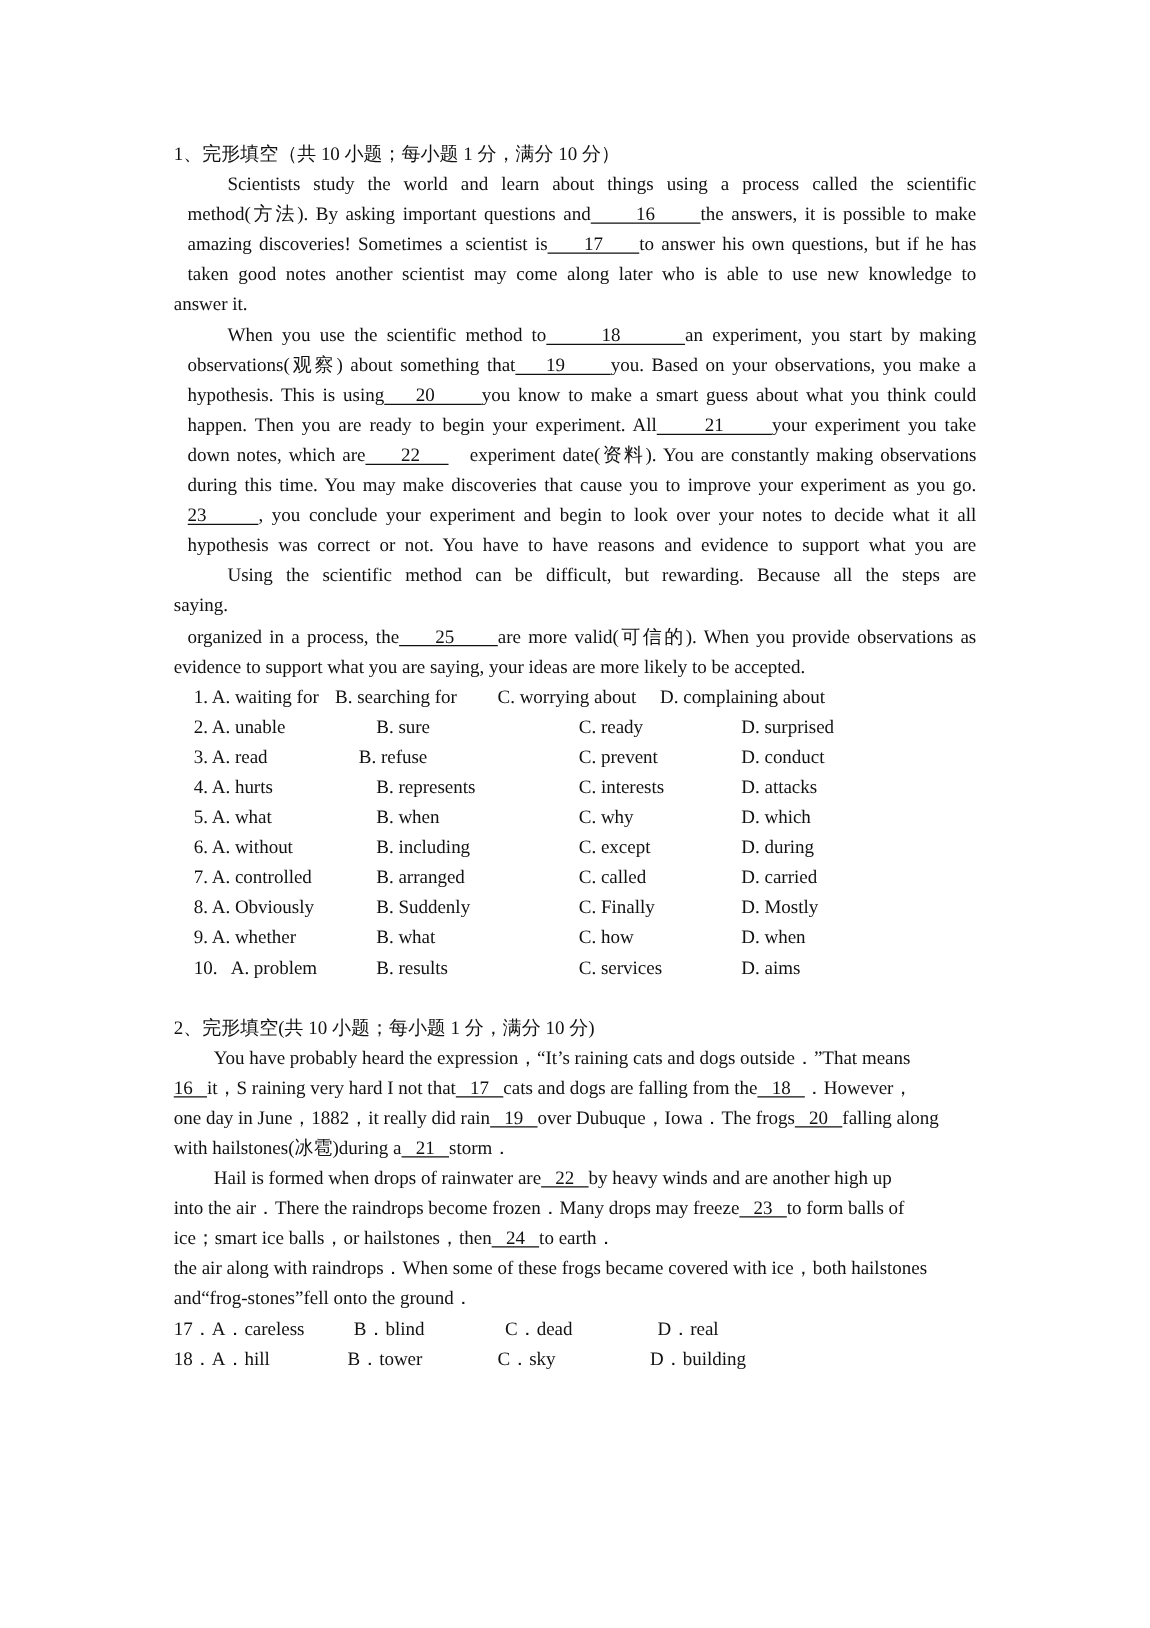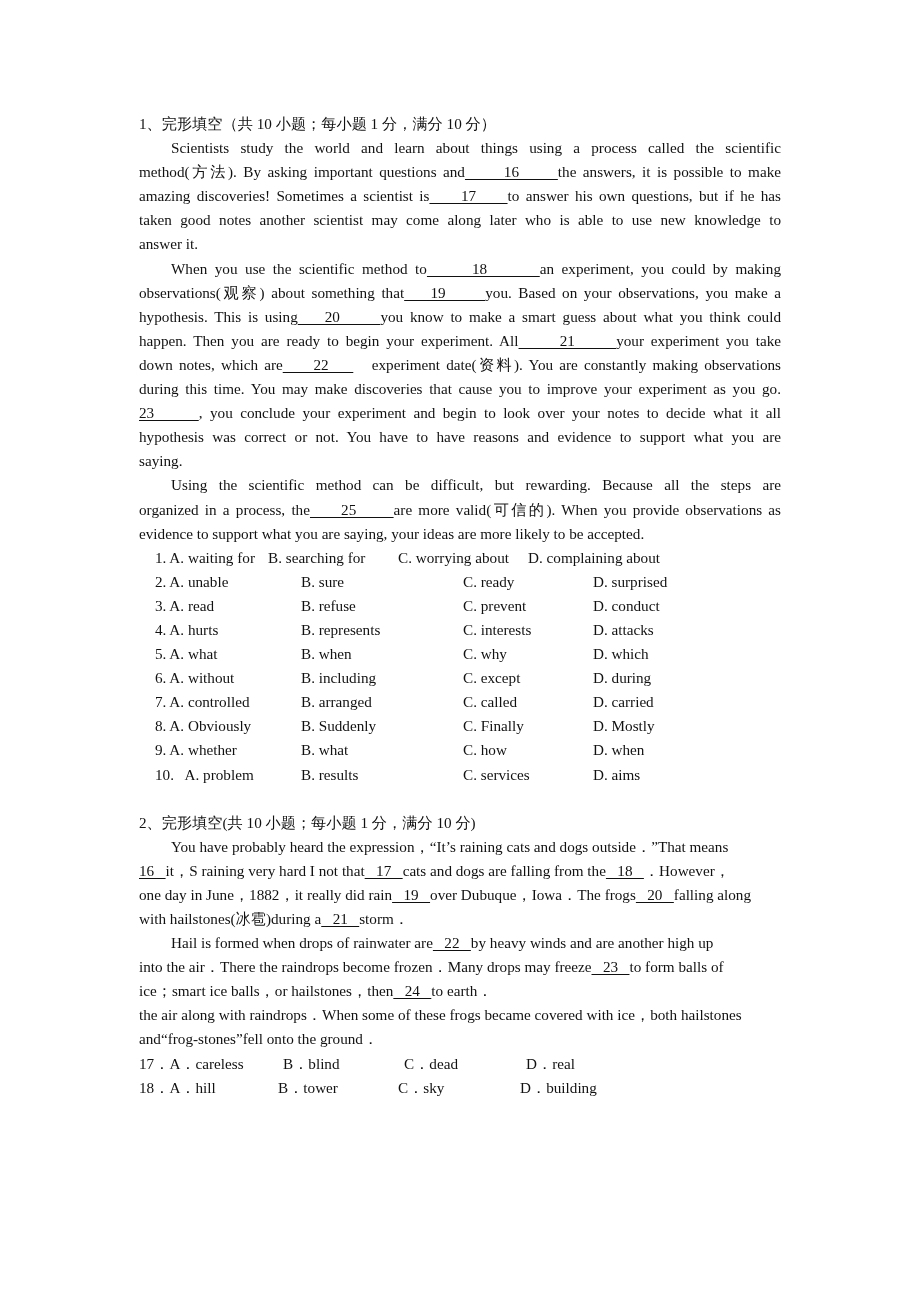--- a/index.html
+++ b/index.html
@@ -1,70 +1,70 @@
 <!DOCTYPE html>
 <html><head>
 <meta charset="utf-8">
 <style>
   html, body { margin: 0; padding: 0; background: #ffffff; }
   body { width: 920px; height: 1302px; position: relative; overflow: hidden;
          font-family: "Liberation Serif", "DejaVu Serif", serif; color: #111; font-size: 15.2px; }
   .page { position: absolute; left: 139px; top: 112px; width: 642px; }
   .line { height: 24.1px; line-height: 24.1px; white-space: nowrap; position: relative; }
-  .just { text-align: justify; text-align-last: justify; white-space: normal; overflow: hidden; }
+  .just { text-align: justify; text-align-last: justify; white-space: normal; overflow: hidden; margin-left: 11px; }
   .indent { padding-left: 32px; }
   .u { text-decoration: underline; text-decoration-thickness: 1px; text-underline-offset: 2px; white-space: pre; font-family: Liberation Serif, serif; }
   .opt { height: 24.1px; line-height: 24.1px; position: relative; white-space: nowrap; }
   .opt span { position: absolute; top: 0; text-align: right; }
   .gap { height: 24px; }
   .wide { width: 672px; }
 </style>
 </head>
 <body>
 
 <div class="page">
 
   <div class="line">1、完形填空（共 10 小题；每小题 1 分，满分 10 分）</div>
 
   <div>
     <div class="line just indent"><span>Scientists study the world and learn about things using a process called the scientific</span></div>
     <div class="line just"><span>method(方法). By asking important questions and</span><span class="u">      16      </span><span>the answers, it is possible to make</span></div>
     <div class="line just"><span>amazing discoveries! Sometimes a scientist is</span><span class="u">     17     </span><span>to answer his own questions, but if he has</span></div>
     <div class="line just"><span>taken good notes another scientist may come along later who is able to use new knowledge to</span></div>
     <div class="line"><span>answer it.</span></div>
-    <div class="line just indent"><span>When you use the scientific method to</span><span class="u">      18       </span><span>an experiment, you could by making</span></div>
+    <div class="line just indent"><span>When you use the scientific method to</span><span class="u">      18       </span><span>an experiment, you start by making</span></div>
     <div class="line just"><span>observations(观察) about something that</span><span class="u">    19      </span><span>you. Based on your observations, you make a</span></div>
     <div class="line just"><span>hypothesis. This is using</span><span class="u">    20      </span><span>you know to make a smart guess about what you think could</span></div>
     <div class="line just"><span>happen. Then you are ready to begin your experiment. All</span><span class="u">      21      </span><span>your experiment you take</span></div>
     <div class="line just"><span>down notes, which are</span><span class="u">     22    </span><span style="white-space:pre">   experiment date(资料). You are constantly making observations</span></div>
     <div class="line just"><span>during this time. You may make discoveries that cause you to improve your experiment as you go.</span></div>
     <div class="line just"><span class="u">23      </span><span>, you conclude your experiment and begin to look over your notes to decide what it all</span></div>
     <div class="line just"><span>hypothesis was correct or not. You have to have reasons and evidence to support what you are</span></div>
+    <div class="line just indent"><span>Using the scientific method can be difficult, but rewarding. Because all the steps are</span></div>
     <div class="line"><span>saying.</span></div>
-    <div class="line just indent"><span>Using the scientific method can be difficult, but rewarding. Because all the steps are</span></div>
     <div class="line just"><span>organized in a process, the</span><span class="u">     25      </span><span>are more valid(可信的). When you provide observations as</span></div>
     <div class="line"><span>evidence to support what you are saying, your ideas are more likely to be accepted.</span></div>
   </div>
 
   <div>
     <div class="opt">
         <span style="left:16px">1. A. waiting for</span>
         <span style="left:129px">B. searching for</span>
         <span style="left:259px">C. worrying about</span>
         <span style="left:389px">D. complaining about</span>
       </div>
     <div class="opt">
         <span style="left:16px">2. A. unable</span>
         <span style="left:162px">B. sure</span>
         <span style="left:324px">C. ready</span>
         <span style="left:454px">D. surprised</span>
       </div>
     <div class="opt">
         <span style="left:16px">3. A. read</span>
-        <span style="left:162px">B. refuse</span>
+        <span style="left:148px">B. refuse</span>
         <span style="left:324px">C. prevent</span>
         <span style="left:454px">D. conduct</span>
       </div>
     <div class="opt">
         <span style="left:16px">4. A. hurts</span>
         <span style="left:162px">B. represents</span>
         <span style="left:324px">C. interests</span>
         <span style="left:454px">D. attacks</span>
       </div>
     <div class="opt">

